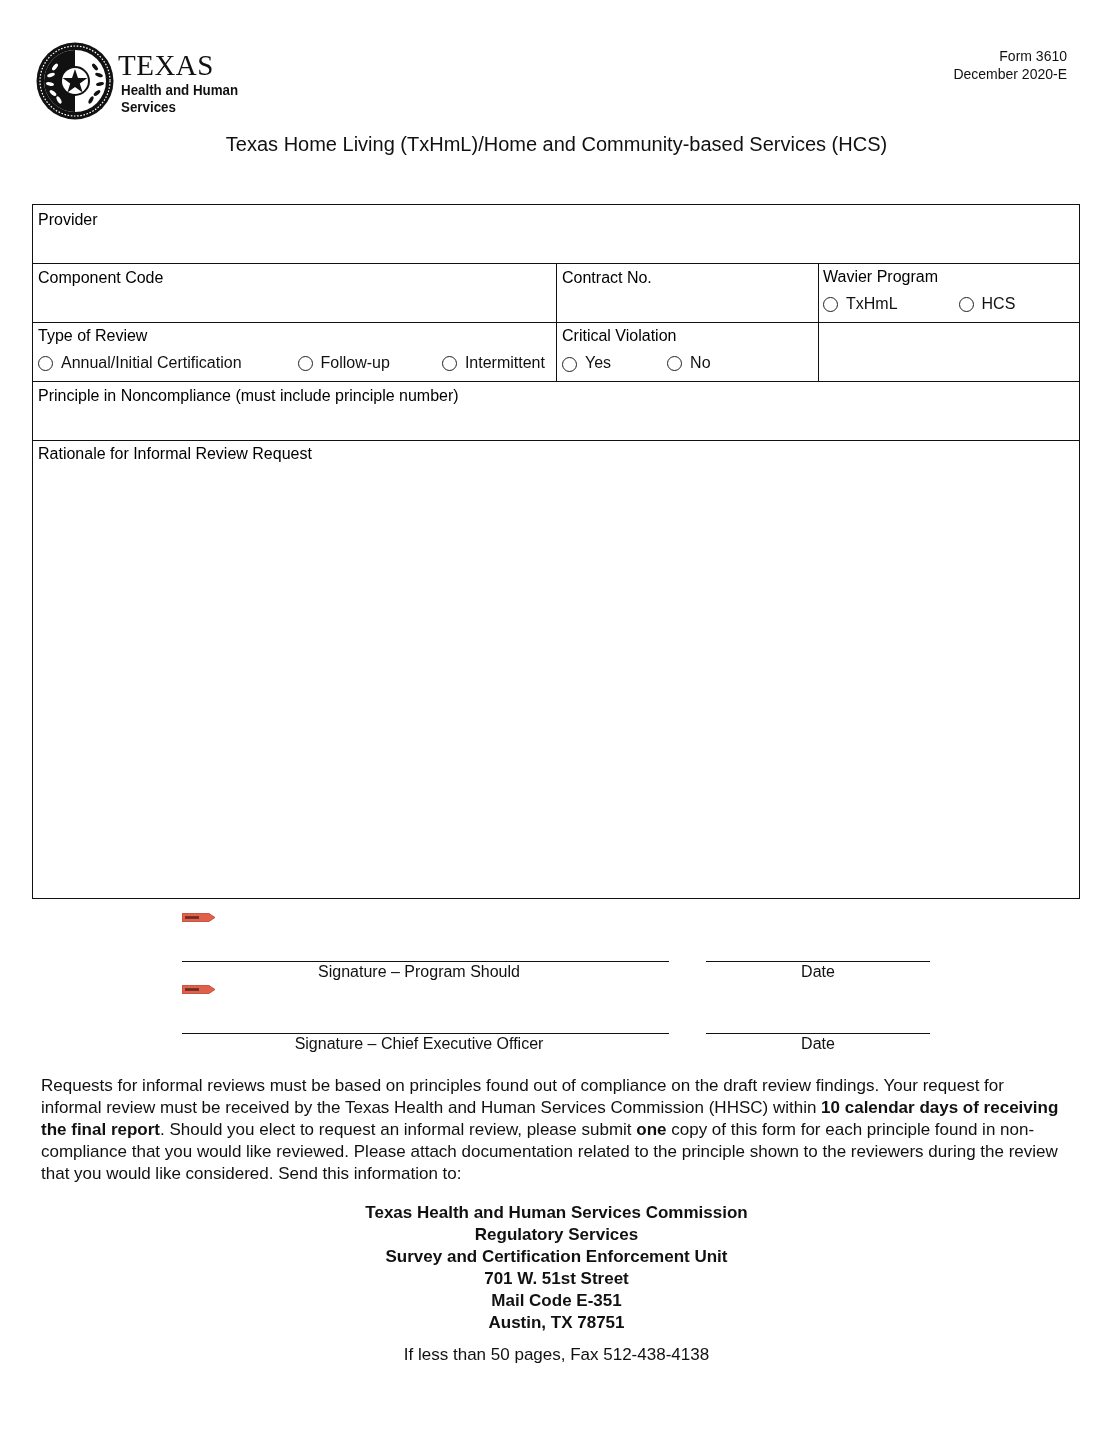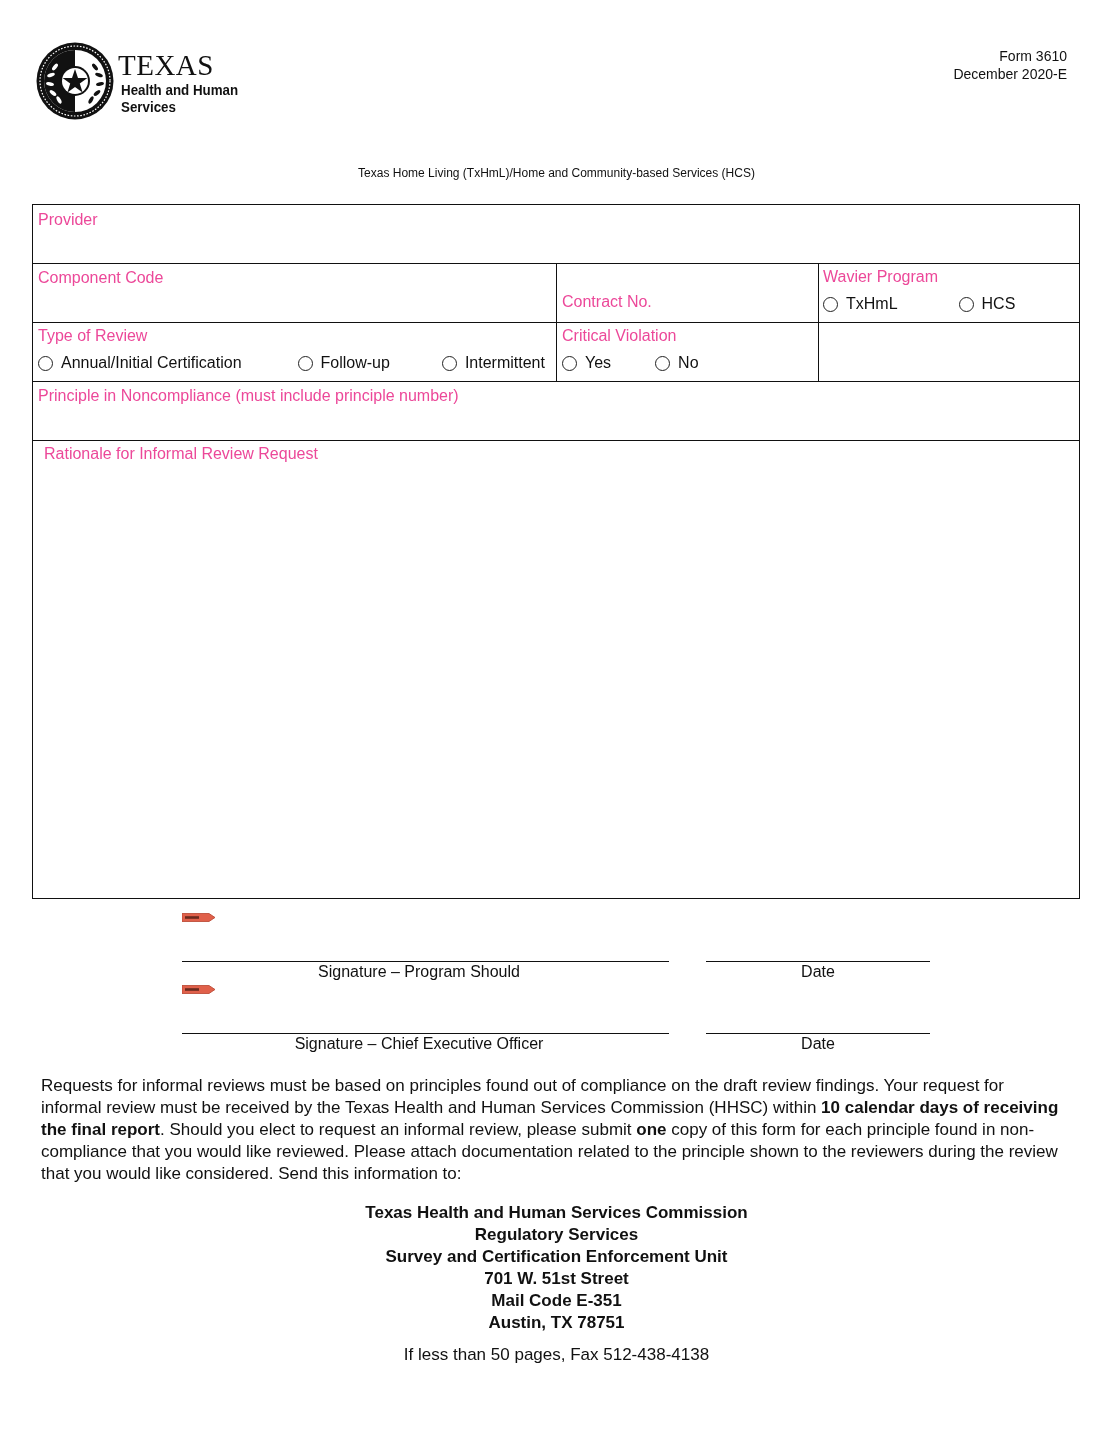--- a/index.html
+++ b/index.html
@@ -20,32 +20,32 @@
   .logo .t-sub {
     position: absolute; left: 86px; top: 41px;
     font-family: "Liberation Sans", sans-serif; font-weight: bold; font-size: 14.5px; line-height: 17px;
     color: #111; transform: scaleX(0.92); transform-origin: left top; white-space: nowrap;
   }
 
   .form-meta { right: 46px; top: 47px; text-align: right; font-size: 14px; line-height: 18px; }
   .form-meta .num { font-weight: normal; }
 
   .title-block { left: 0; width: 1113px; top: 135px; text-align: center; }
-  .title-block .sub { font-size: 12px; line-height: 19px; margin-top: 29px; }
+  .title-block .sub { font-size: 20px; line-height: 19px; }
   .title-block .main { font-size: 21px; font-weight: bold; line-height: 26px; margin-top: 1px; }
 
   
   .form {
     left: 32px; top: 204px; width: 1048px; height: 695px;
     border: 1.5px solid #111; box-sizing: border-box;
   }
   .cell { position: absolute; box-sizing: border-box; }
   .hline { position: absolute; height: 0; border-top: 1.5px solid #111; }
   .vline { position: absolute; width: 0; border-left: 1.5px solid #111; }
-  .lbl { position: absolute; font-size: 16px; line-height: 19px; white-space: nowrap; color: #ec4899; }
+  .lbl { position: absolute; font-size: 16px; line-height: 19px; white-space: nowrap; color: #000000; }
   .radio-row { position: absolute; display: flex; align-items: center; font-size: 16px; white-space: nowrap; gap: 36px; }
   .radio { display: inline-flex; align-items: center; cursor: pointer; }
   .radio .circ {
     width: 15px; height: 15px; border: 1.2px solid #222; border-radius: 50%;
     box-sizing: border-box; margin-right: 8px; display: inline-block; background: #fff;
   }
   .field-area { position: absolute; background: transparent; }
 
   
   .sig-line { position: absolute; border-top: 1.3px solid #111; height: 0; }
@@ -117,21 +117,21 @@
 
   <div class="cell field-area" style="left:0; top:0; width:1046px; height:58px;">
     <div class="lbl" style="left:5px; top:5px;">Provider</div>
   </div>
 
   <div class="cell field-area" style="left:0; top:59px; width:523px; height:58px;">
     <div class="lbl" style="left:5px; top:4px;">Component Code</div>
   </div>
 
   <div class="cell field-area" style="left:524px; top:59px; width:261px; height:58px;">
-    <div class="lbl" style="left:5px; top:4px;margin-top:24px;">Contract No.</div>
+    <div class="lbl" style="left:5px; top:4px;">Contract No.</div>
   </div>
 
   <div class="cell" style="left:786px; top:59px; width:260px; height:58px;">
     <div class="lbl" style="left:4px; top:3px;">Wavier Program</div>
     <div class="radio-row" style="left:4px; top:31px;">
       <label class="radio" style="margin-right:25px;">
         <span class="circ"></span>
         <span>TxHmL</span>
       </label>
       <label class="radio">
@@ -155,37 +155,37 @@
       <label class="radio">
         <span class="circ"></span>
         <span>Intermittent</span>
       </label>
     </div>
   </div>
 
   <div class="cell" style="left:524px; top:118px; width:261px; height:58px;">
     <div class="lbl" style="left:5px; top:3px;">Critical Violation</div>
     <div class="radio-row" style="left:5px; top:31px;">
-      <label class="radio" style="margin-right:8px;">
+      <label class="radio" style="margin-right:20px;align-items:flex-end;">
         <span class="circ"></span>
         <span>Yes</span>
       </label>
       <label class="radio">
         <span class="circ"></span>
         <span>No</span>
       </label>
     </div>
   </div>
 
 
   <div class="cell field-area" style="left:0; top:177px; width:1046px; height:58px;">
     <div class="lbl" style="left:5px; top:4px;">Principle in Noncompliance (must include principle number)</div>
   </div>
 
-  <div class="cell field-area" style="left:6px; top:236px; width:1046px; height:457px;">
+  <div class="cell field-area" style="left:0; top:236px; width:1046px; height:457px;">
     <div class="lbl" style="left:5px; top:3px;">Rationale for Informal Review Request</div>
   </div>
 </div>
 
 <svg class="flag" style="left:182px; top:913px;" viewBox="0 0 34 9">
   <polygon points="0,0.5 27,0.5 33,4.5 27,8.5 0,8.5" fill="#e0604a" stroke="#b8432f" stroke-width="0.8"></polygon>
   <rect x="3" y="3.2" width="14" height="2.6" fill="#6a2a1e"></rect>
 </svg>
 <div class="sig-line" style="left:182px; top:961px; width:487px;"></div>
 <div class="sig-label" style="left:182px; top:963px; width:474px;">Signature – Program Should</div>

